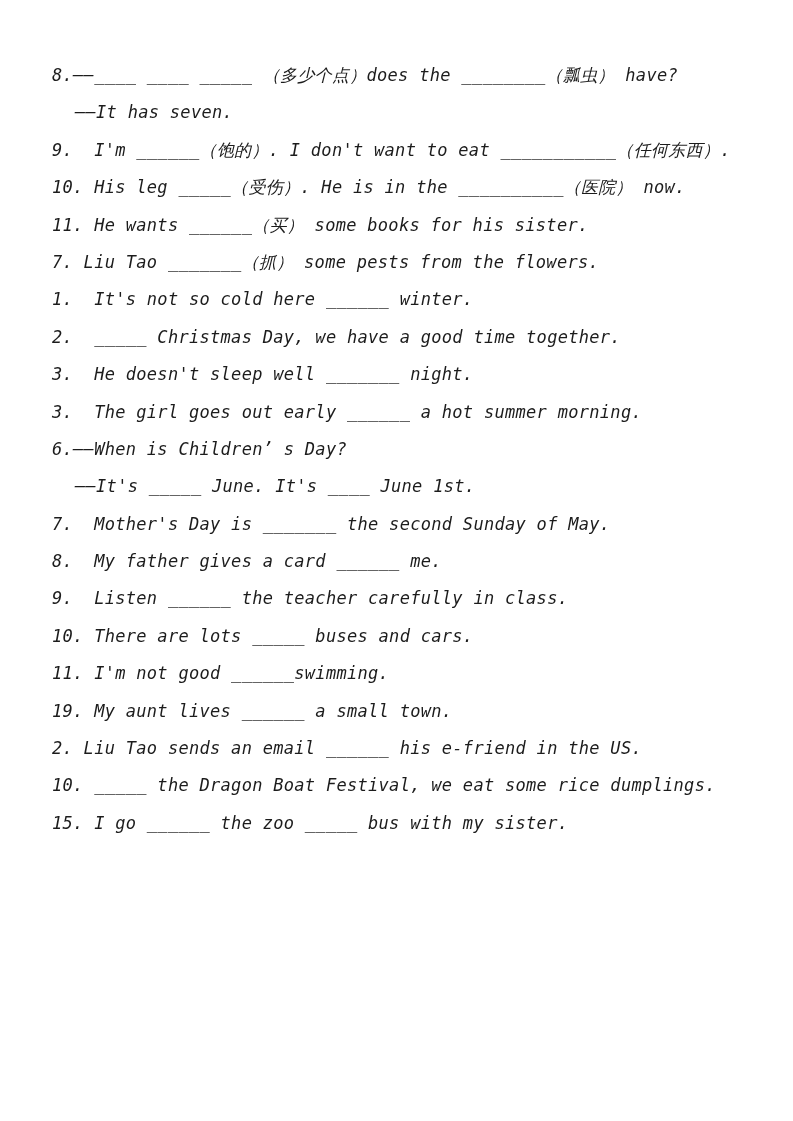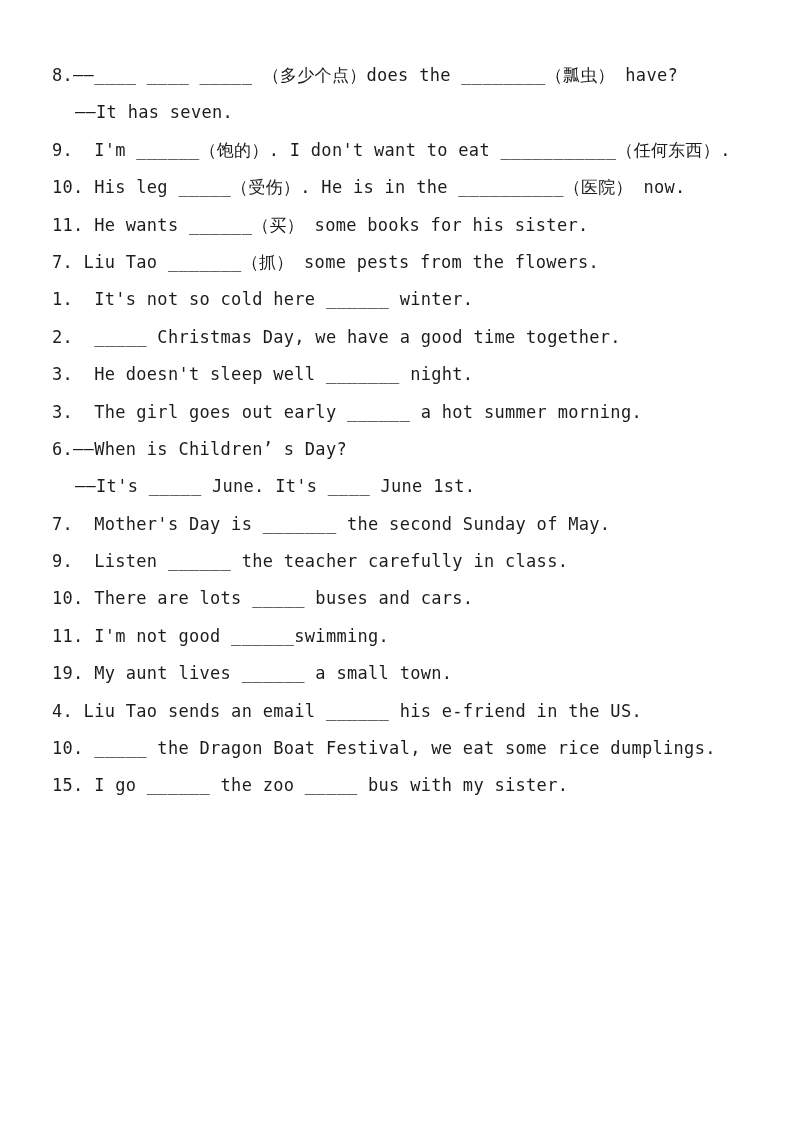--- a/index.html
+++ b/index.html
@@ -1,20 +1,20 @@
 <!DOCTYPE html>
 <html style="--bg: #ffffff; --fg: #1c1c1c; --hl: #b2b2b2;"><head>
 <meta charset="utf-8">
 <style>
   :root {
     --bg: #ffffff;
     --fg: #1c1c1c;
     --hl: #b2b2b2;
   }
-  * { box-sizing: border-box; }
+  * { box-sizing: border-box; font-style: italic; }
   html, body {
     margin: 0;
     padding: 0;
   }
   body {
     width: 793px;
     height: 1121px;
     background: var(--bg);
     color: var(--fg);
     overflow: hidden;
@@ -64,22 +64,23 @@
 
 
   <div class="block">
       <div class="line">1.  It's not so cold here ______ winter.</div>
       <div class="line">2.  _____ Christmas Day, we have a good time together.</div>
       <div class="line">3.  He doesn't sleep well _______ night.</div>
       <div class="line">3.  The girl goes out early ______ a hot summer morning.</div>
       <div class="line">6.——When is Children’ s Day?</div>
       <div class="line line--indent">——It's _____ June. It's ____ June 1st.</div>
       <div class="line">7.  Mother's Day is _______ the second Sunday of May.</div>
+      <div class="line">8.  My father gives a card ______ me.</div>
       <div class="line">9.  Listen ______ the teacher carefully in class.</div>
       <div class="line">10. There are lots _____ buses and cars.</div>
       <div class="line">11. I'm not good ______swimming.</div>
       <div class="line">19. My aunt lives ______ a small town.</div>
-      <div class="line">4. Liu Tao sends an email ______ his e-friend in the US.</div>
+      <div class="line">2. Liu Tao sends an email ______ his e-friend in the US.</div>
       <div class="line">10. _____ the Dragon Boat Festival, we eat some rice dumplings.</div>
       <div class="line">15. I go ______ the zoo _____ bus with my sister.</div>
     </div>
 
 </div>
 
 </body></html>

